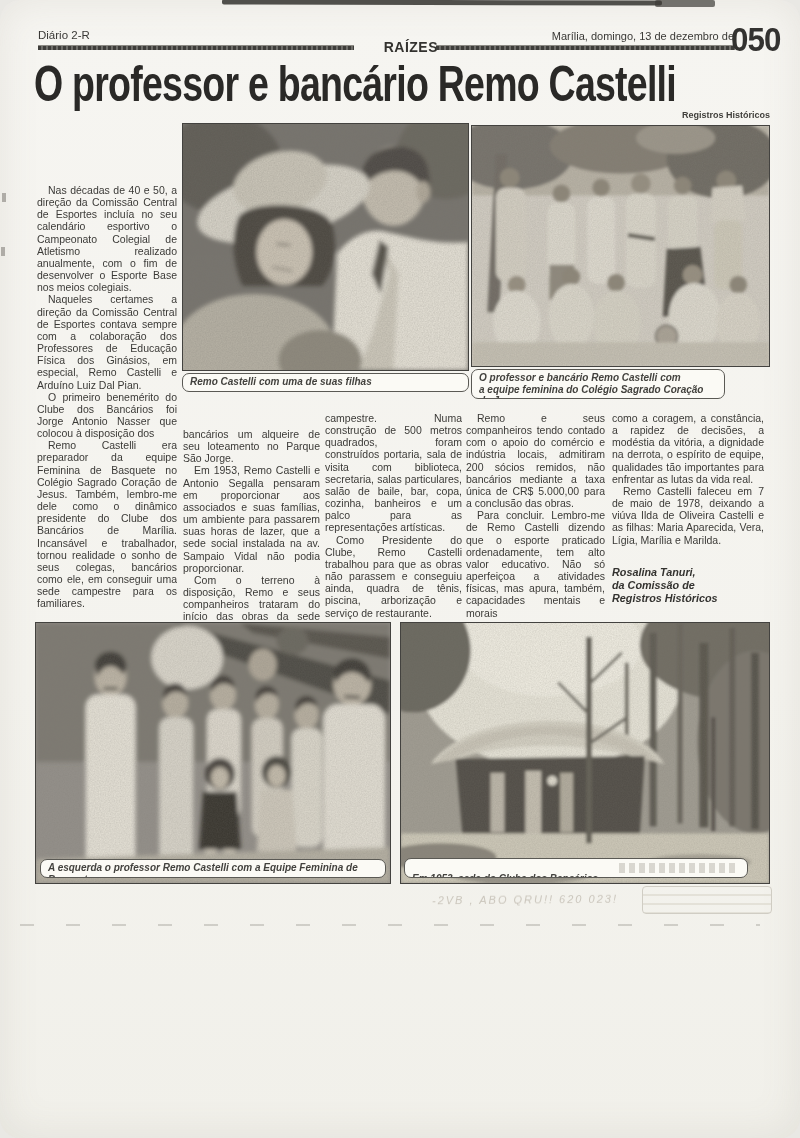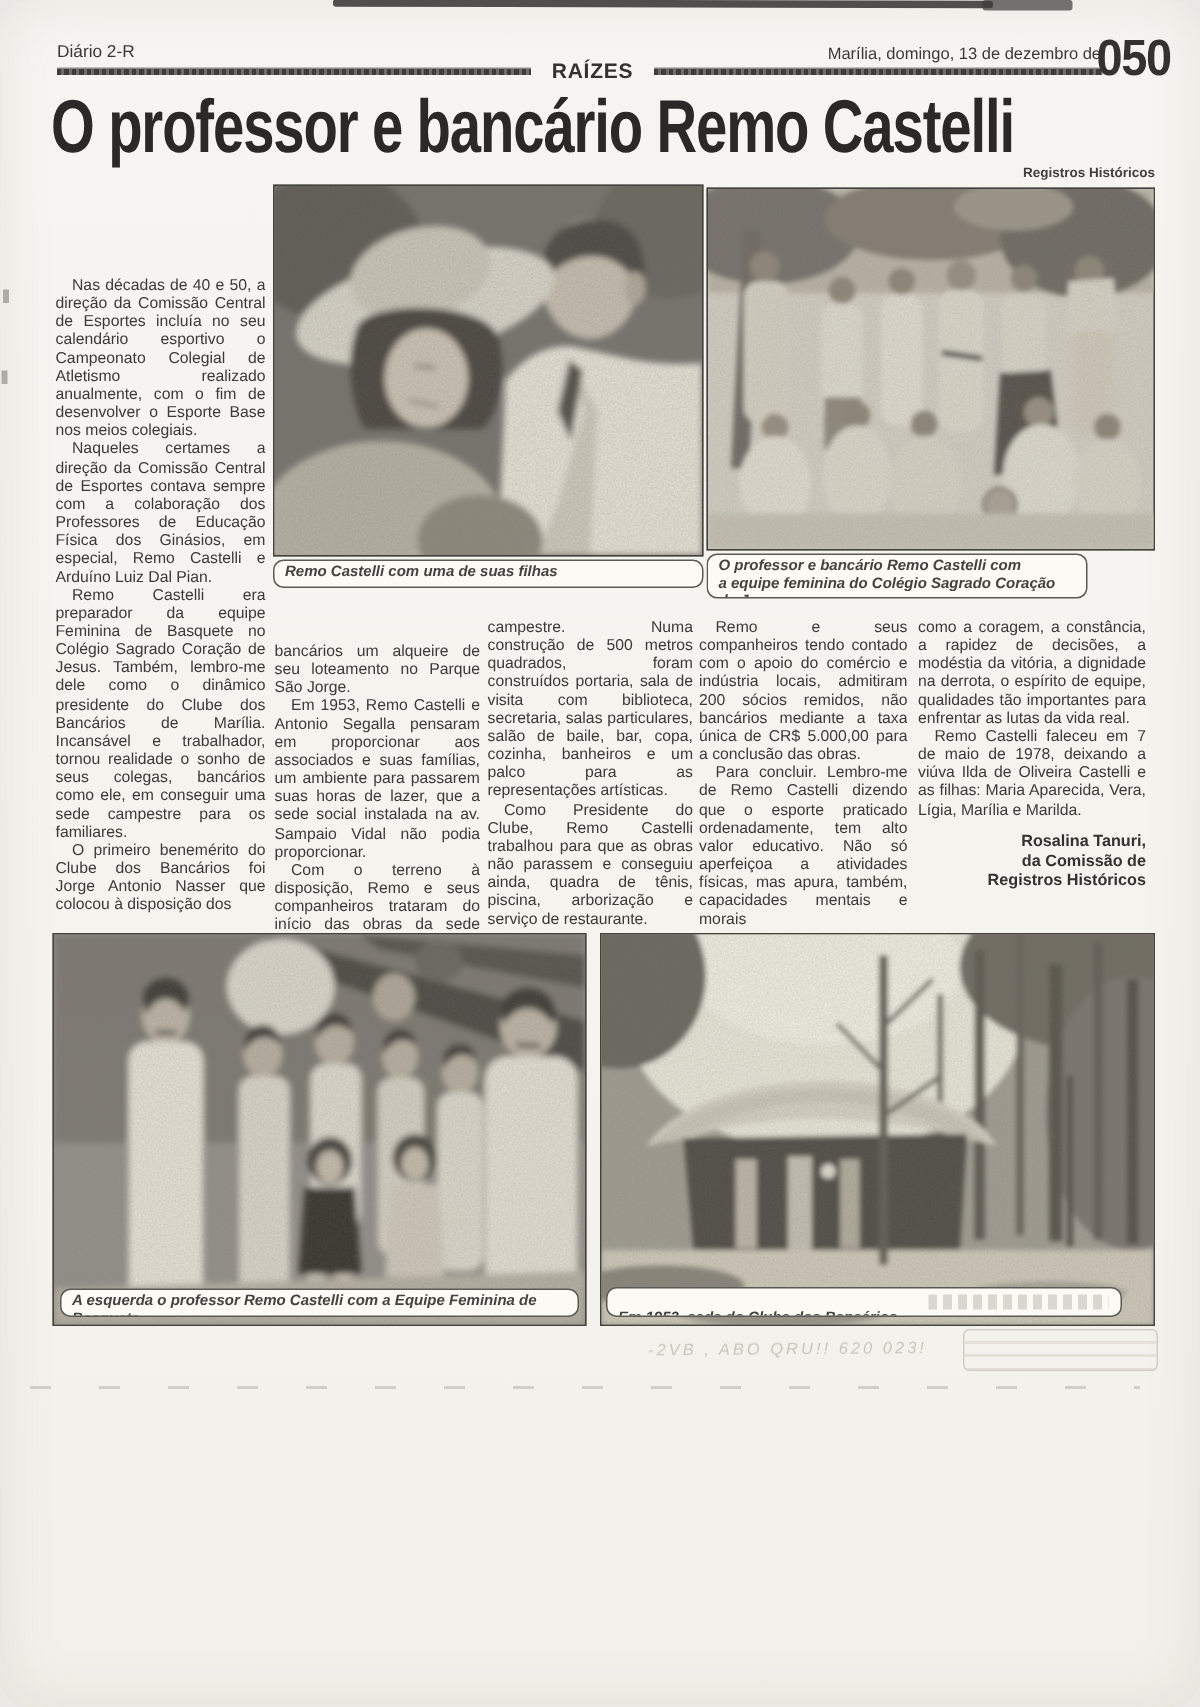--- a/index.html
+++ b/index.html
@@ -10,39 +10,39 @@
   
   .scan-strip{left:222px;top:0;width:440px;height:5px;background:#34332f;border-radius:2px;transform:rotate(.15deg);opacity:.85;}
   .scan-strip2{left:655px;top:0;width:60px;height:7px;background:#3d3c38;border-radius:2px;opacity:.7;}
   .edge-mark{width:4px;height:9px;background:#6f6c65;opacity:.5;}
 
   
   .masthead{left:38px;top:29px;font-size:11.5px;color:#3a3936;}
   .rule{height:4px;background:repeating-linear-gradient(90deg,#3e3d3a 0 3px,#6f6e6a 3px 5px);border-top:1px solid #8c8a84;}
   .rule-left{left:38px;top:45px;width:316px;}
   .rule-right{left:436px;top:45px;width:299px;}
-  .section-title{left:352px;top:39px;width:86px;text-align:center;font-weight:bold;font-size:14px;letter-spacing:.5px;color:#33322f;}
+  .section-title{left:352px;top:39px;width:86px;text-align:right;font-weight:bold;font-size:14px;letter-spacing:.5px;color:#33322f;}
   .dateline{left:470px;top:30px;width:264px;text-align:right;font-size:11px;color:#3a3936;}
   .pagenum{left:731px;top:20px;font-size:34px;font-weight:bold;color:#333230;transform:scaleX(.92);transform-origin:left top;letter-spacing:-1px;}
 
   .headline{left:34px;top:55px;font-size:50px;font-weight:bold;color:#2a2927;white-space:nowrap;
             letter-spacing:-1px;transform:scaleX(.75);transform-origin:left top;}
 
   .lead{left:38px;top:120px;width:146px;font-size:13.5px;font-weight:bold;font-style:italic;line-height:16px;
         white-space:pre-line;color:#302f2c;}
 
   .col{font-size:10.5px;line-height:12.15px;text-align:justify;color:#3b3a37;overflow:hidden;}
   .col p{margin:0;text-indent:11px;}
   .col p.cont{text-indent:0;}
   .col1{left:37px;top:184px;width:140px;height:438px;}
   .col2{left:183px;top:412px;width:137px;height:212px;margin-top:16px;}
   .col3{left:325px;top:412px;width:137px;height:212px;}
   .col4{left:466px;top:412px;width:139px;height:212px;}
   .col5{left:612px;top:412px;width:152px;height:214px;}
-  .byline{margin-top:9px;font-weight:bold;text-align:right;white-space:pre-line;font-size:10.8px;line-height:13px;color:#33322f;}
+  .byline{margin-top:20px;font-weight:bold;white-space:pre-line;font-size:10.8px;line-height:13px;color:#33322f;font-style:italic;}
 
   .photo{border:1px solid #43423f;background:#8b8881;box-sizing:border-box;}
   .photo svg{display:block;width:100%;height:100%;}
   .credit{left:600px;top:110px;width:170px;text-align:right;font-size:9px;font-weight:bold;color:#403f3b;}
 
   .caption-box{background:#fbfaf5;border:1px solid #5a5954;border-radius:7px;padding:2px 7px;
                font-size:10px;font-weight:bold;font-style:italic;color:#43423e;box-sizing:border-box;
                white-space:pre-line;line-height:11.5px;overflow:hidden;}
   .cap1{left:182px;top:373px;width:287px;height:19px;}
   .cap2{left:471px;top:369px;width:254px;height:30px;}
@@ -73,22 +73,22 @@
   <div class="abs rule rule-right"></div>
   <div class="abs dateline">Marília, domingo, 13 de dezembro de</div>
   <div class="abs pagenum">050</div>
 
   <h1 class="abs headline" style="margin:0;">O professor e bancário Remo Castelli</h1>
 
 
   <div class="abs col col1">
     <p>Nas décadas de 40 e 50, a direção da Comissão Central de Esportes incluía no seu calendário esportivo o Campeonato Colegial de Atletismo realizado anualmente, com o fim de desenvolver o Esporte Base nos meios colegiais.</p>
     <p>Naqueles certames a direção da Comissão Central de Esportes contava sempre com a colaboração dos Professores de Educação Física dos Ginásios, em especial, Remo Castelli e Arduíno Luiz Dal Pian.</p>
+    <p>O primeiro benemérito do Clube dos Bancários foi Jorge Antonio Nasser que colocou à disposição dos</p>
     <p>Remo Castelli era preparador da equipe Feminina de Basquete no Colégio Sagrado Coração de Jesus. Também, lembro-me dele como o dinâmico presidente do Clube dos Bancários de Marília. Incansável e trabalhador, tornou realidade o sonho de seus colegas, bancários como ele, em conseguir uma sede campestre para os familiares.</p>
-    <p>O primeiro benemérito do Clube dos Bancários foi Jorge Antonio Nasser que colocou à disposição dos</p>
   </div>
 
   <div class="abs credit">Registros Históricos</div>
 
   <div class="abs photo" style="left:182px;top:123px;width:287px;height:248px;">
     <svg viewBox="0 0 287 246" preserveAspectRatio="none">
       <defs>
         <filter id="b1">
             <feGaussianBlur stdDeviation="2.2"></feGaussianBlur>
           </filter>

